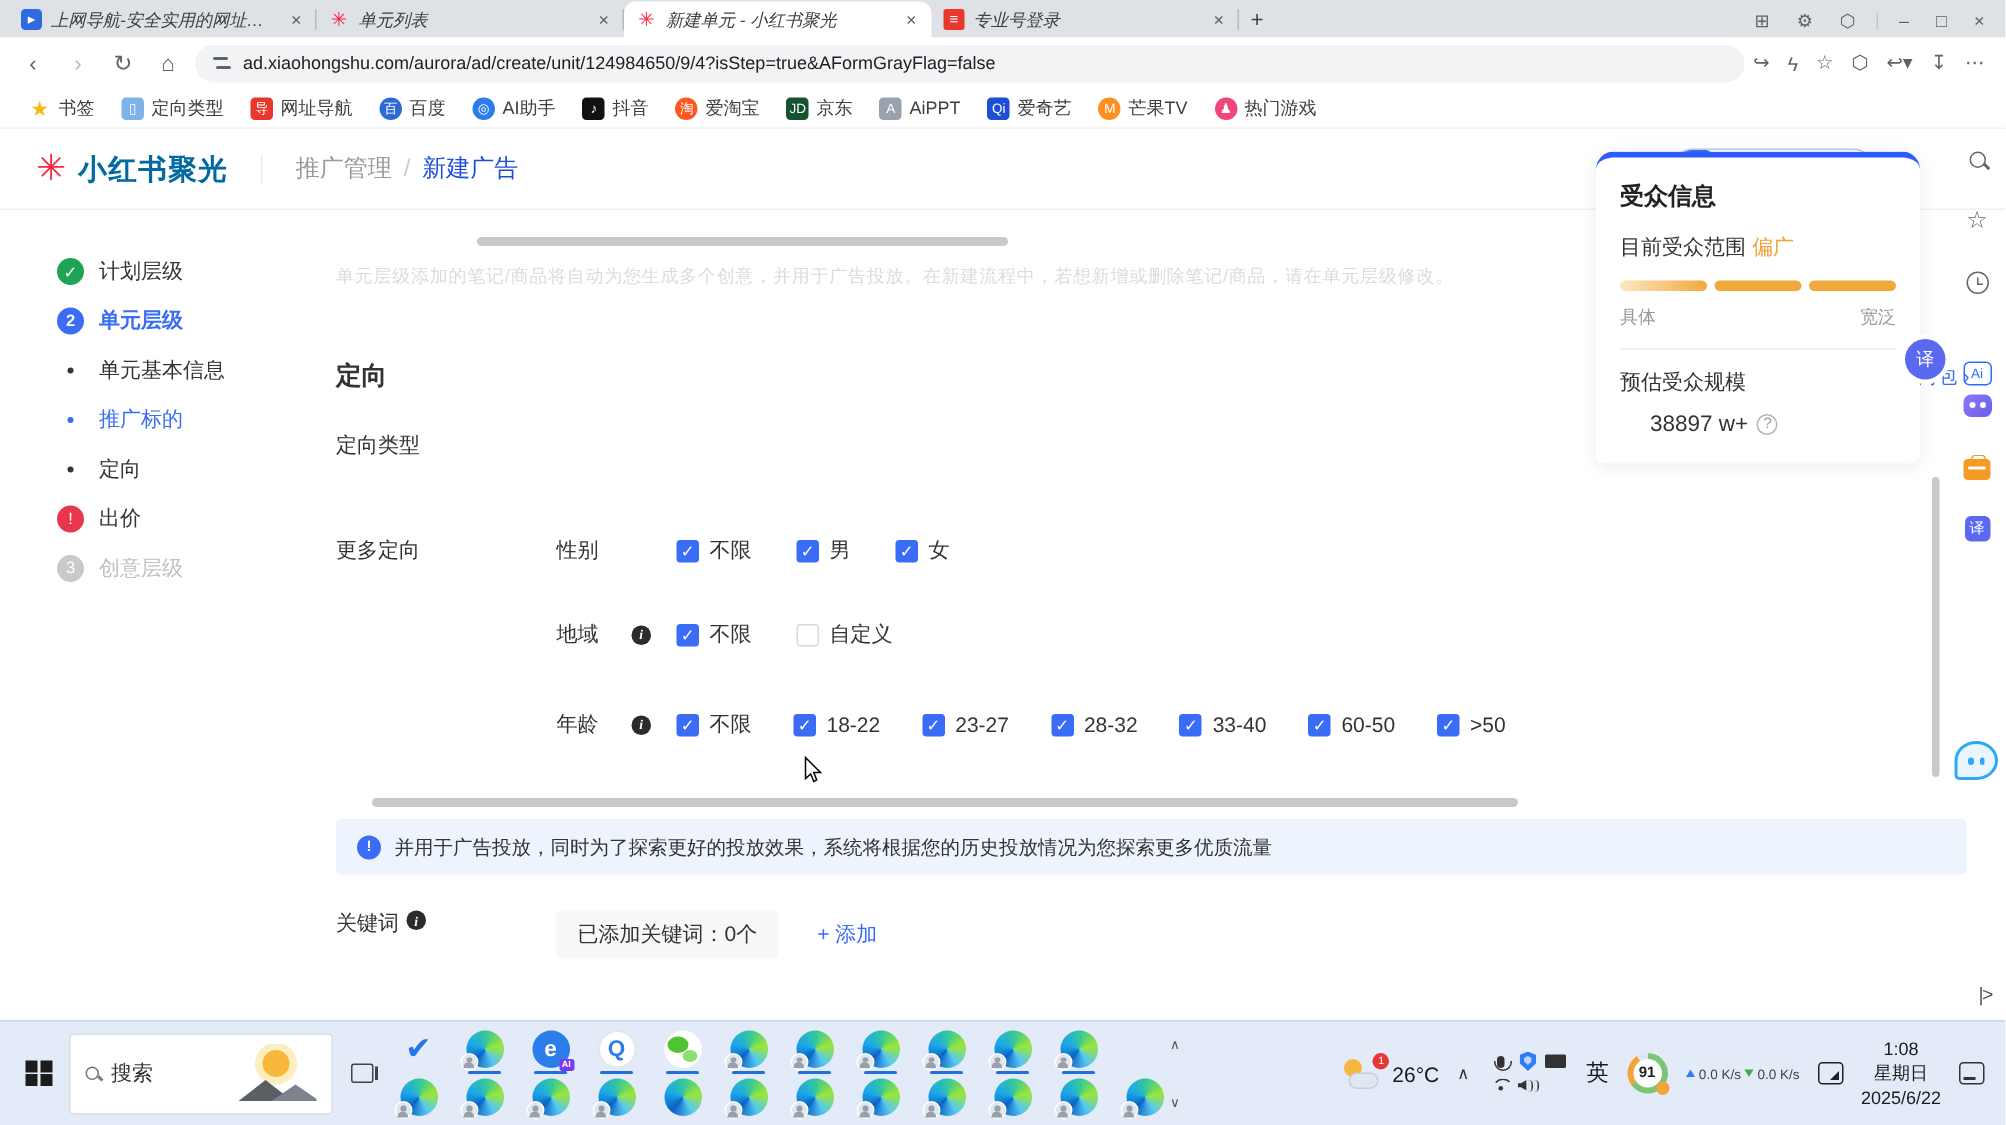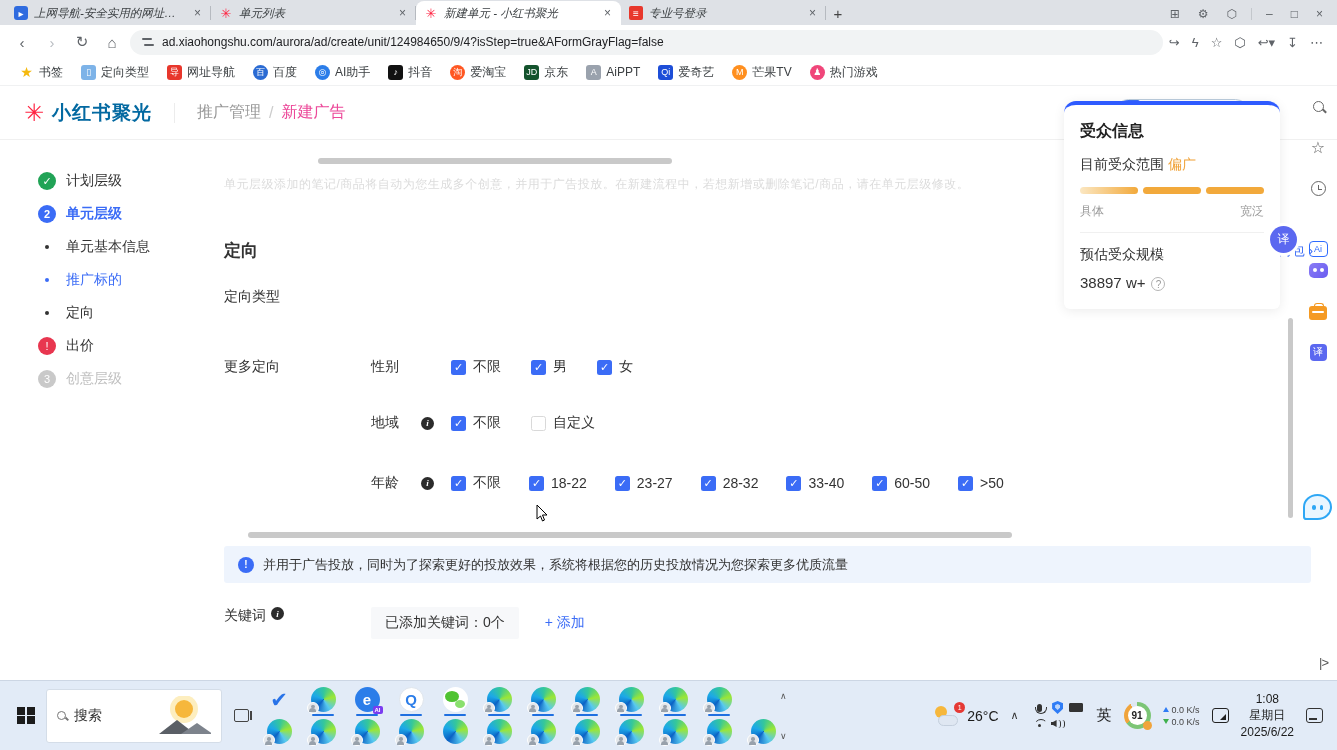--- a/index.html
+++ b/index.html
@@ -36,21 +36,21 @@
   .bmico { width:15px; height:15px; border-radius:3px; display:flex; align-items:center; justify-content:center; font-size:9px; color:#fff; flex-shrink:0; }
 
   
   .page { height:594px; position:relative; background:#fff; flex-shrink:0; }
   .pg-header { height:54px; display:flex; align-items:center; padding:0 24px; border-bottom:1px solid #f0f0f0; }
   .brand { display:flex; align-items:center; gap:8px; }
   .brand .burst { color:#ff2442; font-size:24px; line-height:1; }
   .brand .bname { font-size:19px; font-weight:bold; color:#0369a1; letter-spacing:1px; }
   .hdr-div { width:1px; height:20px; background:#ececec; margin:0 22px; }
   .crumb { font-size:16px; display:flex; gap:8px; align-items:center; }
-  .crumb .parent { color:#999; } .crumb .sep { color:#ccc; } .crumb .cur { color:#ec4899; }
+  .crumb .parent { color:#999; } .crumb .sep { color:#ccc; } .crumb .cur { color:#1d4ed8; }
   .hdr-search { margin-left:auto; margin-right:64px; width:134px; height:27px; border:1px solid #bcd; border-radius:14px; display:flex; align-items:center; background:#fff; overflow:hidden; }
   .hdr-search .sbtn { width:30px; height:27px; background:#3b6cf6; display:flex; align-items:center; justify-content:center; border-radius:13px; }
   .mag { width:9px; height:9px; border:1.6px solid #fff; border-radius:50%; position:relative; }
   .mag::after { content:""; position:absolute; width:4px; height:1.6px; background:#fff; transform:rotate(45deg); right:-4px; bottom:-1px; }
   .mag.gray { border-color:#777; } .mag.gray::after { background:#777; }
   .hdr-search .ph { color:#bbb; font-size:11px; margin-left:7px; flex:1; white-space:nowrap; }
   .hdr-search .kbd { color:#aaa; font-size:11px; margin-right:9px; }
 
   .pg-body { display:flex; height:524px; }
   
@@ -98,21 +98,21 @@
   
   .aud-card { position:absolute; right:57px; top:15px; width:216px; background:#fff; border-radius:12px 12px 6px 6px; border-top:4px solid #2e5bff; box-shadow:0 2px 12px rgba(0,0,0,.08); padding:16px 16px 18px 16px; }
   .aud-title { font-size:16px; font-weight:bold; color:#222; }
   .aud-range { margin-top:14px; font-size:14px; color:#333; }
   .aud-range b { color:#f0a43c; font-weight:normal; margin-left:4px; }
   .bars { display:flex; gap:5px; margin-top:13px; }
   .bar { height:7px; flex:1; border-radius:4px; background:#f2a93b; }
   .bar.grad { background:linear-gradient(90deg,#fbe7c2,#f2a93b); }
   .scale { display:flex; justify-content:space-between; margin-top:9px; font-size:12px; color:#999; padding-bottom:12px; border-bottom:1px solid #f0f0f0; }
   .est-label { margin-top:13px; font-size:14px; color:#333; }
-  .est-val { margin-top:10px; font-size:15px; color:#333; display:flex; align-items:flex-end; gap:6px; }
+  .est-val { margin-top:10px; font-size:15px; color:#333; display:flex; align-items:center; gap:6px;margin-left:20px; }
   .qmark { width:14px; height:14px; border-radius:50%; border:1px solid #b5b5b5; color:#9a9a9a; font-size:10px; display:flex; align-items:center; justify-content:center; }
 
   
   .rail { position:absolute; top:0; right:0; width:38px; height:100%; display:flex; flex-direction:column; align-items:center; padding-top:10px; gap:21px; }
   .rail-ico { width:20px; height:20px; display:flex; align-items:center; justify-content:center; color:#666; font-size:16px; }
   .mag2 { width:11px; height:11px; border:1.7px solid #666; border-radius:50%; position:relative; }
   .mag2::after { content:""; position:absolute; width:5px; height:1.7px; background:#666; transform:rotate(45deg); right:-4px; bottom:-1px; }
   .clockico { width:15px; height:15px; border:1.6px solid #666; border-radius:50%; position:relative; }
   .clockico::after { content:""; position:absolute; left:6px; top:3px; width:1.6px; height:5px; background:#666; }
   .clockico::before { content:""; position:absolute; left:6px; top:7px; width:4px; height:1.6px; background:#666; }
@@ -179,21 +179,21 @@
   .wifiico { width:12px; height:9px; position:relative; overflow:hidden; }
   .wifiico::before { content:""; position:absolute; left:0; top:0; width:12px; height:12px; border:1.4px solid #333; border-radius:50%; clip-path:polygon(0 0,100% 0,50% 50%); }
   .wifiico::after { content:""; position:absolute; left:4.5px; top:5px; width:3px; height:3px; background:#333; border-radius:50%; }
   .spkico { width:6px; height:7px; background:#333; clip-path:polygon(0 30%,40% 30%,100% 0,100% 100%,40% 70%,0 70%); position:relative; }
   .spk { display:flex; align-items:center; gap:1px; }
   .spk i { width:3px; height:8px; border-right:1.4px solid #333; border-radius:0 4px 4px 0; }
   .ime { font-size:15px; color:#1b1b1b; }
   .battring { width:27px; height:27px; border-radius:50%; background:conic-gradient(#7cc576 0 65%,#f0a43c 65% 91%,#dfe7f2 91% 100%); display:flex; align-items:center; justify-content:center; position:relative; }
   .battring::after { content:""; position:absolute; right:-1px; bottom:-1px; width:9px; height:9px; border-radius:50%; background:#f0a43c; }
   .battin { width:19px; height:19px; border-radius:50%; background:#fff; display:flex; align-items:center; justify-content:center; font-size:10px; font-weight:bold; color:#222; }
-  .speeds { display:flex; flex-direction:column; gap:2px; font-size:9px; color:#444; }
+  .speeds { display:flex; flex-direction:row; gap:2px; font-size:9px; color:#444; }
   .speeds .r { display:flex; align-items:center; gap:3px; }
   .tri-up { width:0; height:0; border-left:3px solid transparent; border-right:3px solid transparent; border-bottom:5px solid #2e7cf6; }
   .tri-dn { width:0; height:0; border-left:3px solid transparent; border-right:3px solid transparent; border-top:5px solid #3eb04d; }
   .shotico { width:17px; height:15px; border:1.6px solid #222; border-radius:3px; position:relative; }
   .shotico::after { content:""; position:absolute; right:2px; bottom:2px; width:0; height:0; border-left:6px solid transparent; border-bottom:6px solid #222; }
   .clockblk { text-align:center; font-size:12px; color:#1b1b1b; line-height:1.35; }
   .notifico { width:17px; height:15px; border:1.6px solid #333; border-radius:3px; position:relative; }
   .notifico::after { content:""; position:absolute; left:2px; bottom:2px; width:8px; height:1.6px; background:#333; }
 </style>
 </head>

